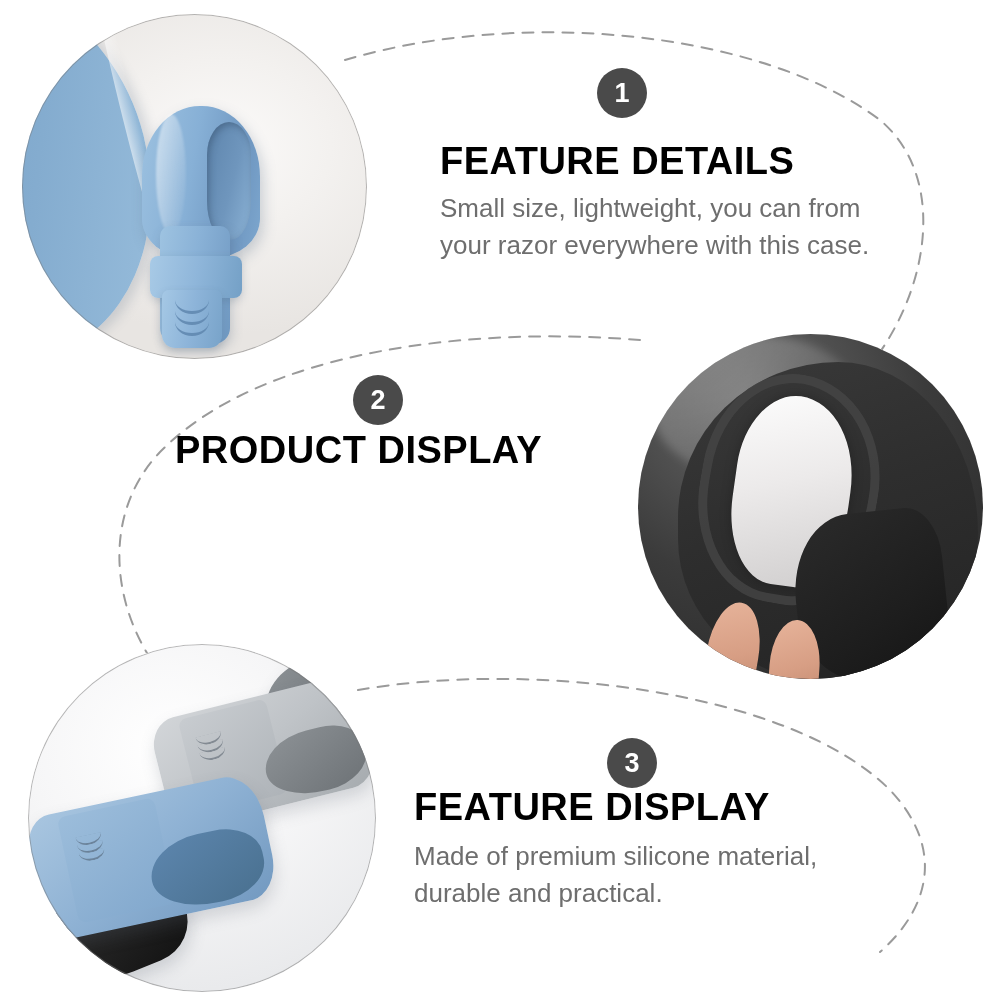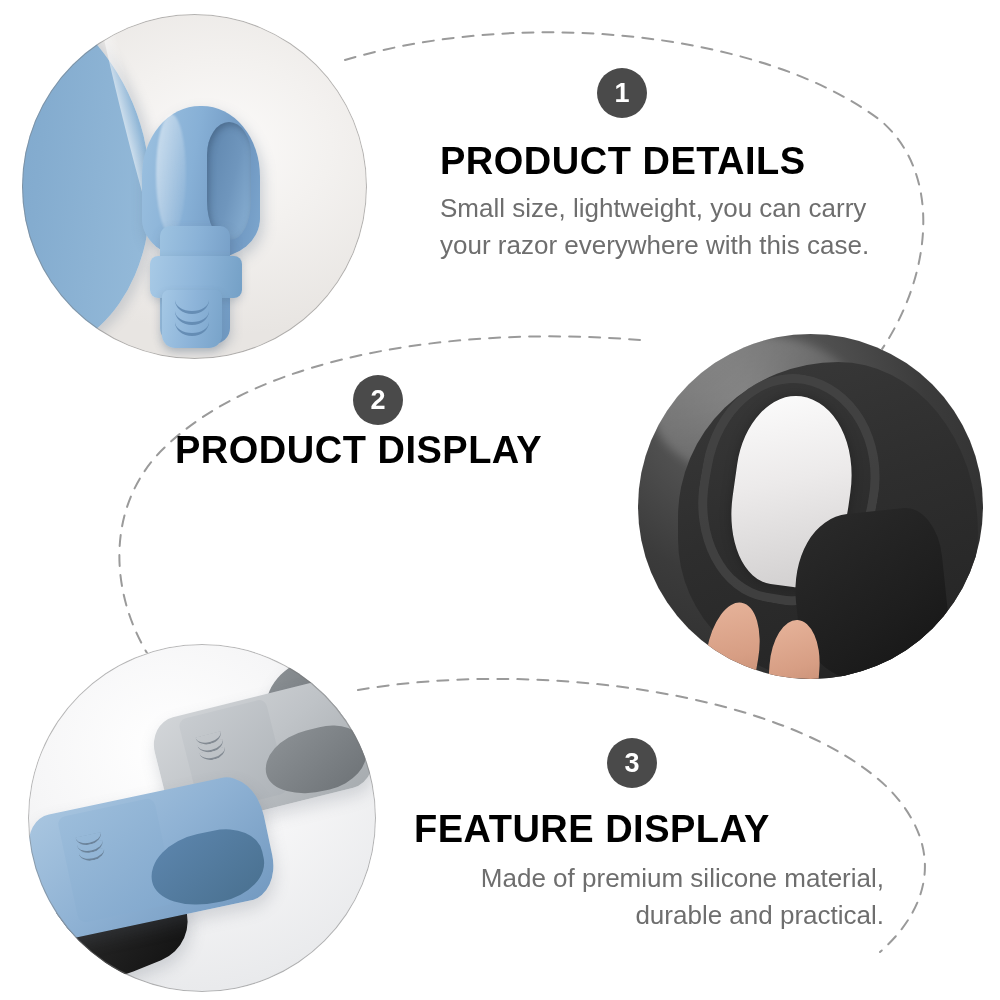--- a/index.html
+++ b/index.html
@@ -289,21 +289,21 @@
   #step-1 .headline { margin-top: 24px; }
   #step-1 .body-text { margin-top: 8px; }
 
   #step-2 { left: 175px; top: 375px; width: 430px; }
   #step-2 .badge { margin-left: 178px; }
   #step-2 .headline { margin-top: 6px; }
   #step-2 .body-text { margin-top: 10px; }
 
   #step-3 { left: 414px; top: 738px; width: 470px; }
   #step-3 .badge { margin-left: 193px; }
-  #step-3 .headline { margin-top: 22px; }
+  #step-3 .headline { }
   #step-3 .body-text { margin-top: 10px; }
 </style>
 </head>
 <body>
 
 <div id="page" style="background: rgb(255, 255, 255);">
 
   <svg class="arc-layer" viewBox="0 0 1000 1000" xmlns="http://www.w3.org/2000/svg">
     <path d="M 345 60 C 520 8, 760 30, 880 120 C 945 175, 930 280, 880 352" fill="none" stroke="#9a9a9a" stroke-width="2" stroke-dasharray="11 9" stroke-linecap="round"></path>
     <path d="M 640 340 C 470 326, 260 350, 160 452 C 100 515, 112 610, 160 672" fill="none" stroke="#9a9a9a" stroke-width="2" stroke-dasharray="11 9" stroke-linecap="round"></path>
@@ -368,32 +368,32 @@
         </div>
       <div class="mouth"></div>
     </div>
     <div class="photo-border"></div>
   </div>
 
   <div class="step" id="step-1">
     <div class="badge" style="background: rgb(74, 74, 74); color: rgb(255, 255, 255);">
       <span>1</span>
     </div>
-    <div class="headline" style="color: rgb(0, 0, 0);">PRODUCT DETAILS</div>
-    <div class="body-text" style="color: rgb(110, 110, 110);">Small size, lightweight, you can carry your razor everywhere with this case.</div>
+    <div class="headline" style="color: rgb(0, 0, 0);">FEATURE DETAILS</div>
+    <div class="body-text" style="color: rgb(110, 110, 110);">Small size, lightweight, you can from your razor everywhere with this case.</div>
   </div>
 
   <div class="step" id="step-2">
     <div class="badge" style="background: rgb(74, 74, 74); color: rgb(255, 255, 255);">
       <span>2</span>
     </div>
     <div class="headline" style="color: rgb(0, 0, 0);">PRODUCT DISPLAY</div>
   </div>
 
   <div class="step" id="step-3">
     <div class="badge" style="background: rgb(74, 74, 74); color: rgb(255, 255, 255);">
       <span>3</span>
     </div>
     <div class="headline" style="color: rgb(0, 0, 0);">FEATURE DISPLAY</div>
-    <div class="body-text" style="color: rgb(110, 110, 110); text-align: right;">Made of premium silicone material, durable and practical.</div>
+    <div class="body-text" style="color: rgb(110, 110, 110);">Made of premium silicone material, durable and practical.</div>
   </div>
 
 </div>
 
 </body></html>

